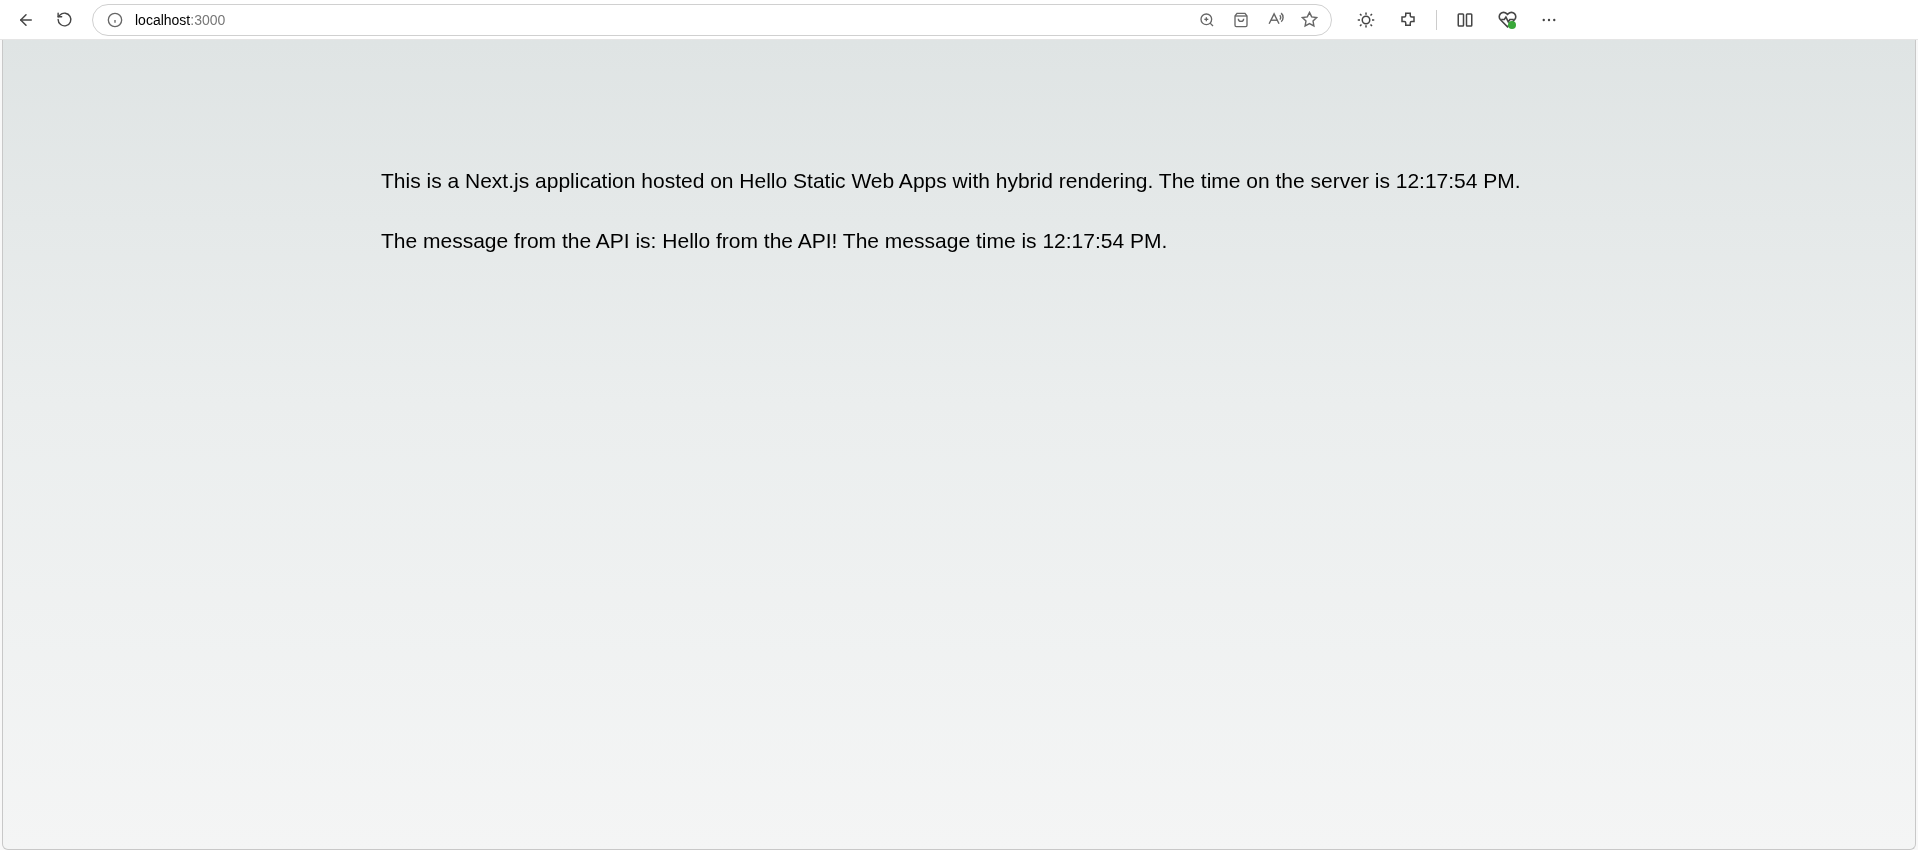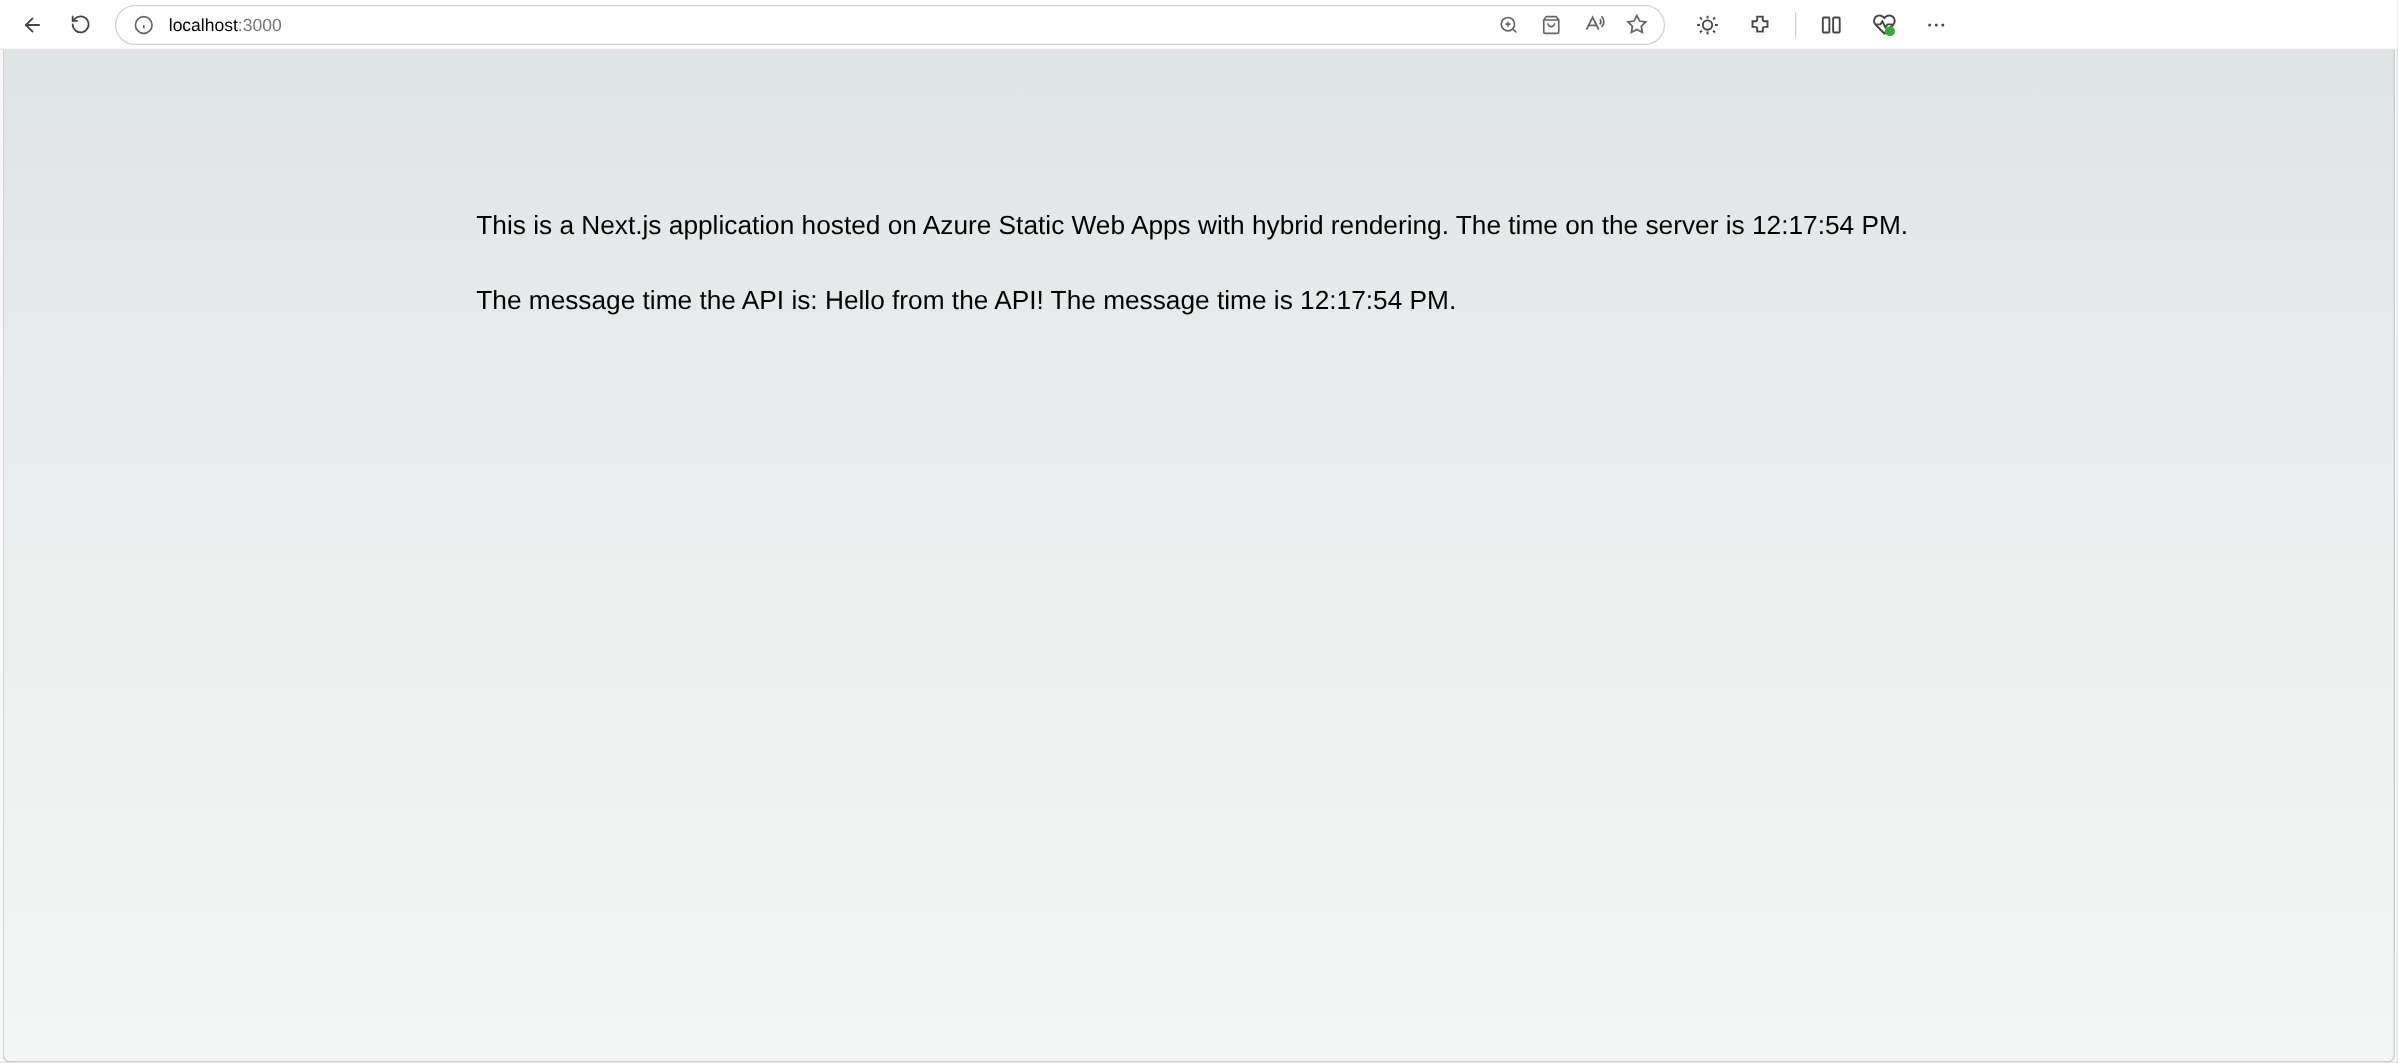--- a/index.html
+++ b/index.html
@@ -200,19 +200,19 @@
           <circle cx="12" cy="12" r="1.6"></circle>
           <circle cx="19" cy="12" r="1.6"></circle>
         </svg>
     </div>
   </div>
 </div>
 
 <div class="viewport">
   <div class="content">
     <p>
-      <span>This is a Next.js application hosted on Azure Static Web Apps with hybrid rendering. The time on the server is </span><strong>12:17:54 PM</strong><span>.</span>
+      <span>This is a Next.js application hosted on Hello Static Web Apps with hybrid rendering. The time on the server is </span><strong>12:17:54 PM</strong><span>.</span>
     </p>
     <p>
-      <span>The message time the API is: </span><strong>Hello from the API! The message time is 12:17:54 PM.</strong>
+      <span>The message from the API is: </span><strong>Hello from the API! The message time is 12:17:54 PM.</strong>
     </p>
   </div>
 </div>
 
 </body></html>

